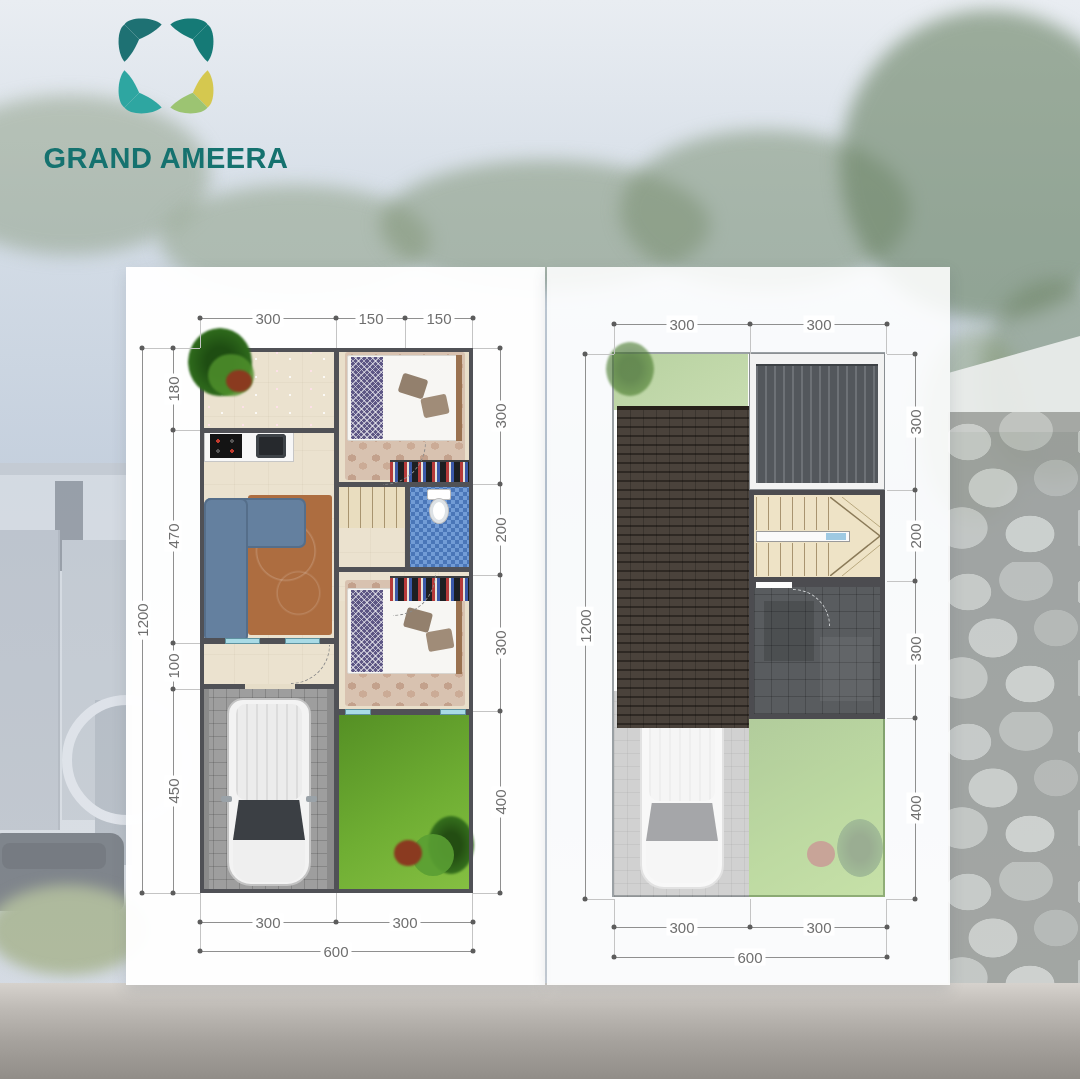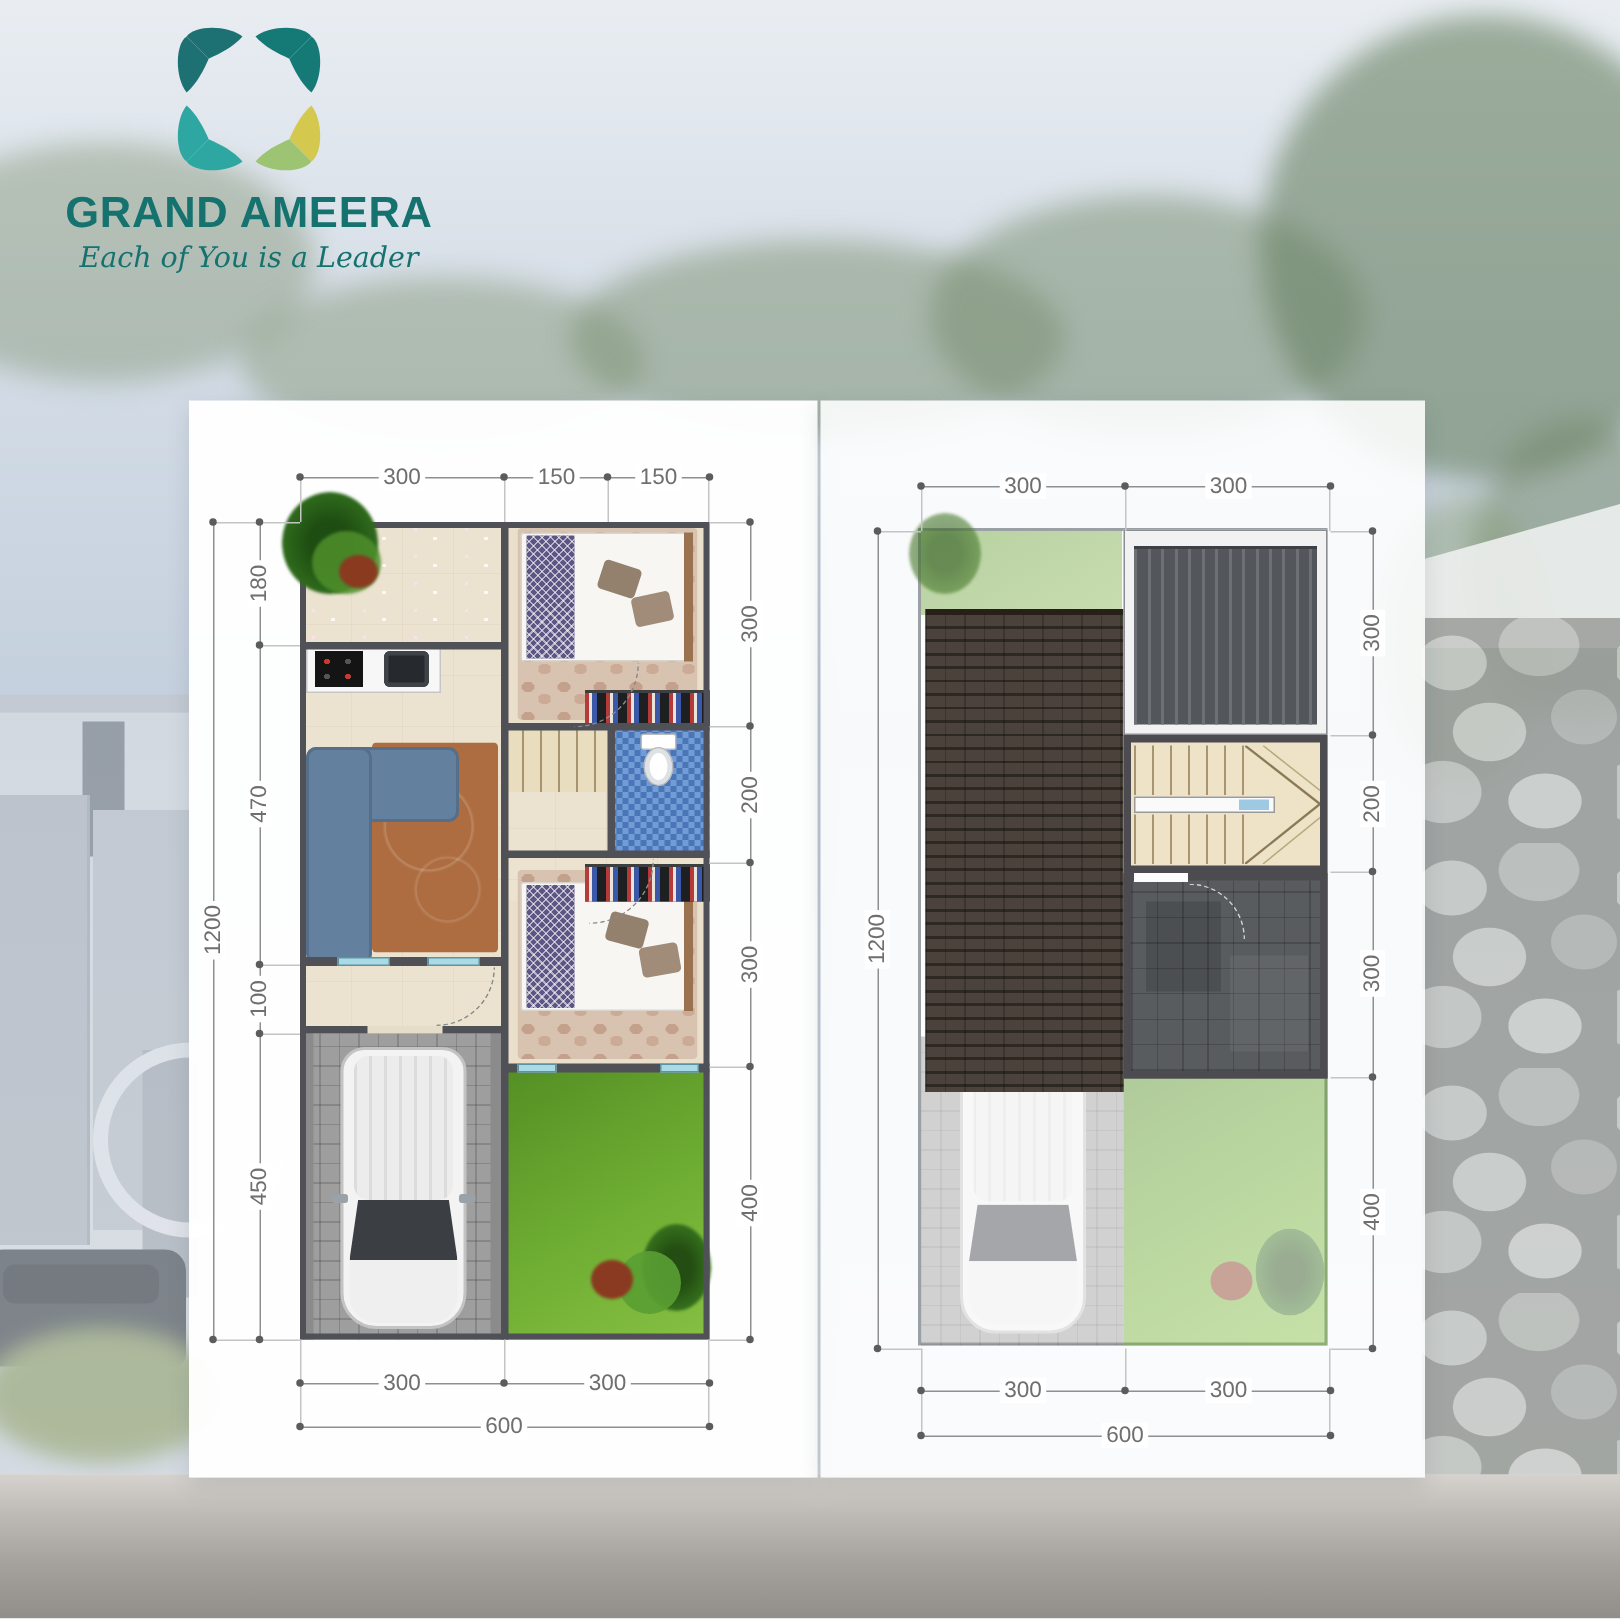--- a/index.html
+++ b/index.html
@@ -20,21 +20,21 @@
       radial-gradient(40px 30px at 82px 122px,#cdd0cc 60%,transparent 62%),
       #9a9d99;
     background-size:130px 150px;}
   .fence{position:absolute;left:950px;top:336px;width:130px;height:96px;background:#edefee;
          clip-path:polygon(0 38%,100% 0,100% 100%,0 100%);opacity:.9;}
   .road{position:absolute;left:0;top:983px;width:1080px;height:96px;
         background:linear-gradient(180deg,#d6d2cd 0%,#bdb9b4 28%,#a5a19c 62%,#918d88 100%);}
   .curb{position:absolute;left:0;top:983px;width:1080px;height:4px;background:#e2dfda;opacity:.8;}
   
   .logo{position:absolute;left:30px;top:14px;width:272px;text-align:center;z-index:3;}
-  .logo-name{margin:8px 0 0 0;font-size:29px;font-weight:bold;letter-spacing:.5px;color:#15726F;}
+  .logo-name{margin:24px 0 0 0;font-size:29px;font-weight:bold;letter-spacing:.5px;color:#15726F;}
   .logo-tag{margin:2px 0 0 0;font-family:"DejaVu Serif",serif;font-style:italic;font-size:19px;color:#15726F;}
   
   .panel{position:absolute;z-index:2;box-shadow:0 5px 14px rgba(70,80,95,.16);}
   .panel-left{left:126px;top:267px;width:419px;height:718px;background:rgba(255,255,255,.97);}
   .panel-right{left:547px;top:267px;width:403px;height:718px;background:rgba(255,255,255,.88);}
   .plan{position:absolute;width:273px;height:545px;}
   .plan div,.plan svg{position:absolute;}
   .plan-ground{left:74px;top:81px;background:#ebe2cf;
      background-image:repeating-linear-gradient(0deg,rgba(120,100,70,.05) 0 1px,transparent 1px 34px),
                       repeating-linear-gradient(90deg,rgba(120,100,70,.05) 0 1px,transparent 1px 34px);}
@@ -119,21 +119,20 @@
       <use href="#lfA" fill="#1E7173"></use>
       <use href="#lfB" fill="#1E7173"></use>
       <use href="#lfA" transform="rotate(90 60 60)" fill="#157A76"></use>
       <use href="#lfB" transform="rotate(90 60 60)" fill="#157A76"></use>
       <use href="#lfB" transform="rotate(180 60 60)" fill="#D5C84F"></use>
       <use href="#lfA" transform="rotate(180 60 60)" fill="#9CC472"></use>
       <use href="#lfA" transform="rotate(270 60 60)" fill="#2EA6A1"></use>
       <use href="#lfB" transform="rotate(270 60 60)" fill="#2EA6A1"></use>
     </svg>
     <h1 class="logo-name">GRAND AMEERA</h1>
-    <p class="logo-tag">Each of You is a Leader</p>
   </header>
 
   <section class="panel panel-left">
     <div class="plan plan-ground">
 
       <div class="grass" style="left:0;top:0;width:136px;height:82px;background-image:radial-gradient(2px 2px at 9px 5px,rgba(255,225,235,.9) 60%,transparent 62%),radial-gradient(2px 2px at 22px 11px,rgba(255,255,255,.8) 60%,transparent 62%);background-size:34px 18px;"></div>
       <div style="left:-12px;top:-20px;width:64px;height:68px;border-radius:50%;background:radial-gradient(#1e4d12 30%,#2f6b1c 70%,transparent 72%);filter:blur(1px);z-index:3;"></div>
       <div style="left:8px;top:6px;width:46px;height:42px;border-radius:50%;background:rgba(79,143,43,.85);filter:blur(1px);z-index:3;"></div>
       <div style="left:26px;top:22px;width:26px;height:22px;border-radius:50%;background:#8a3a1f;filter:blur(1px);z-index:3;"></div>
 

